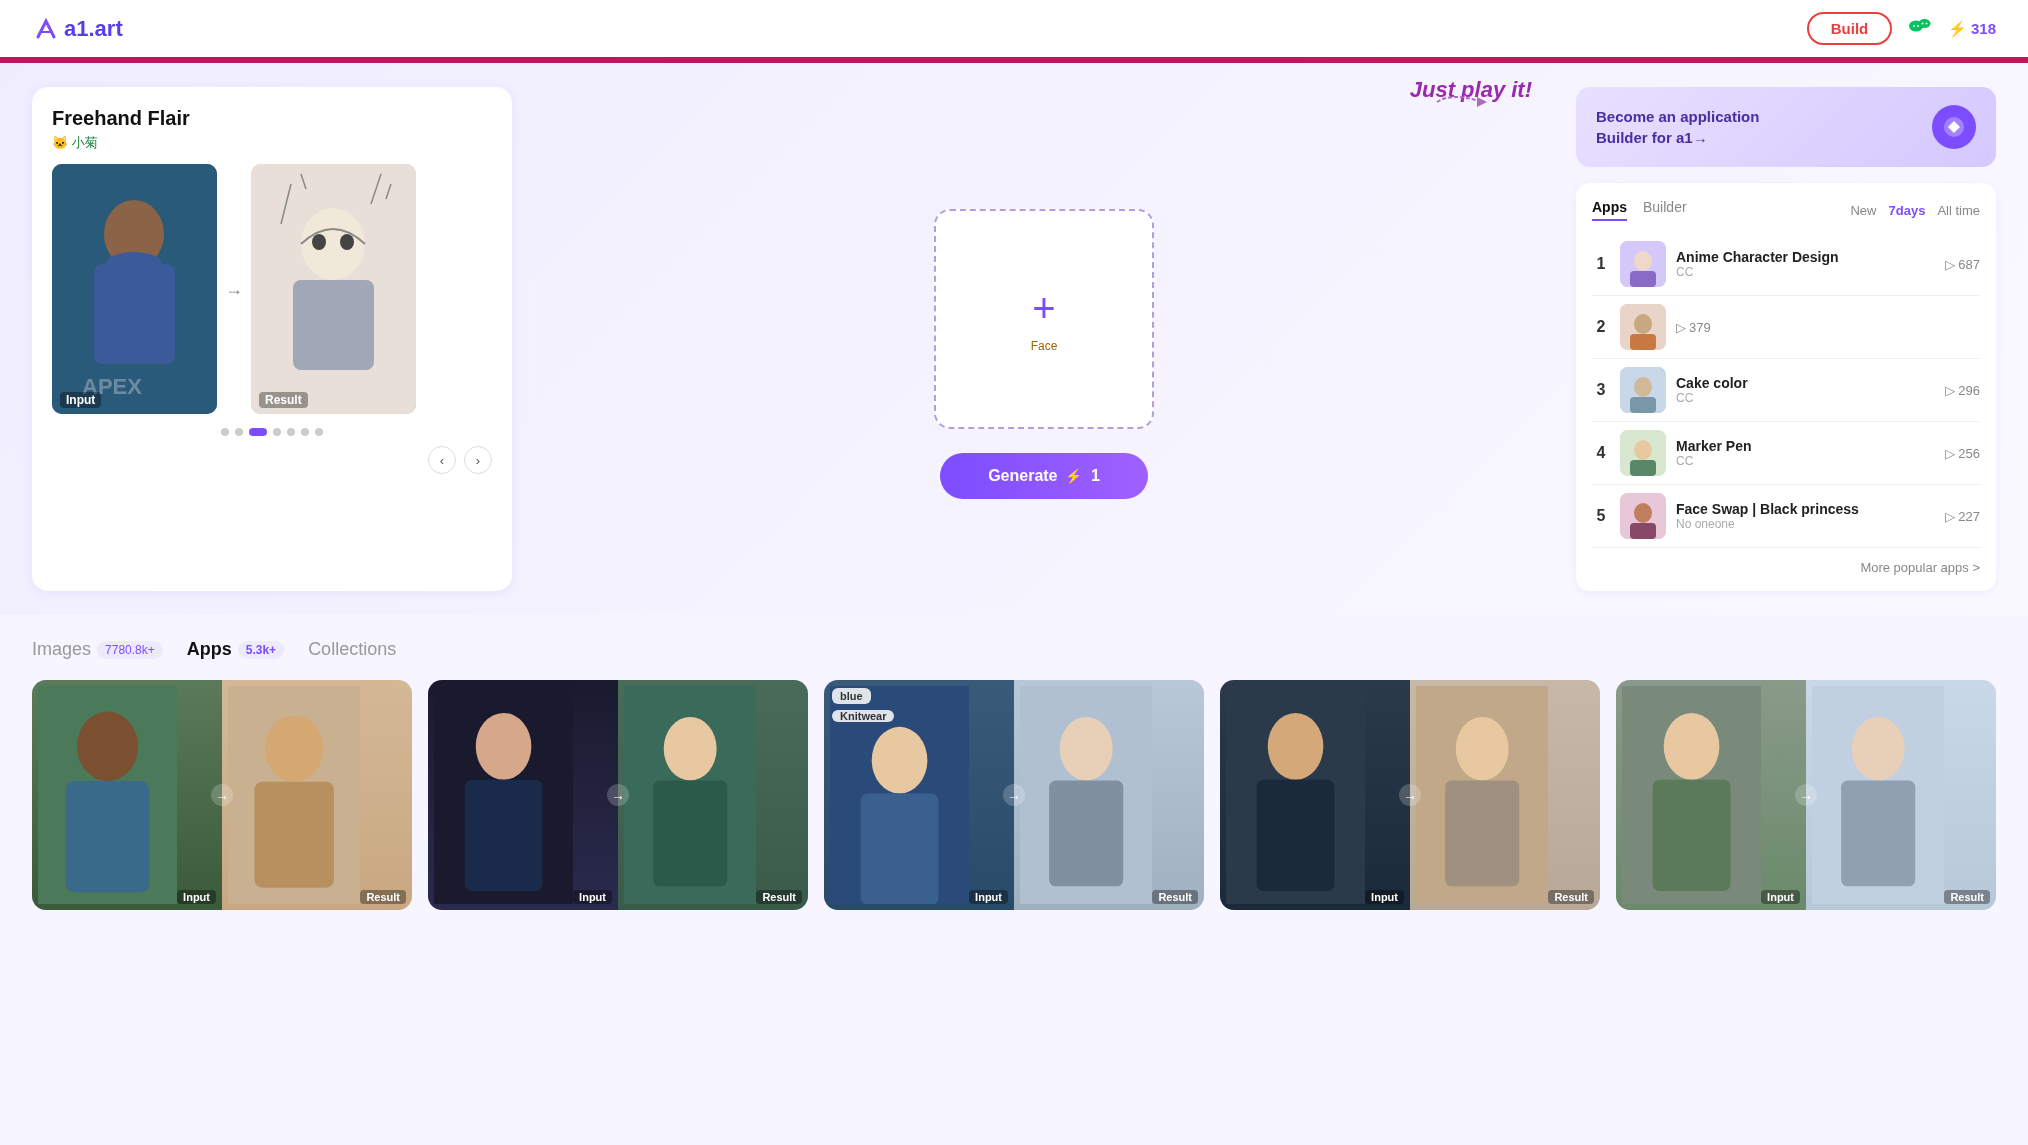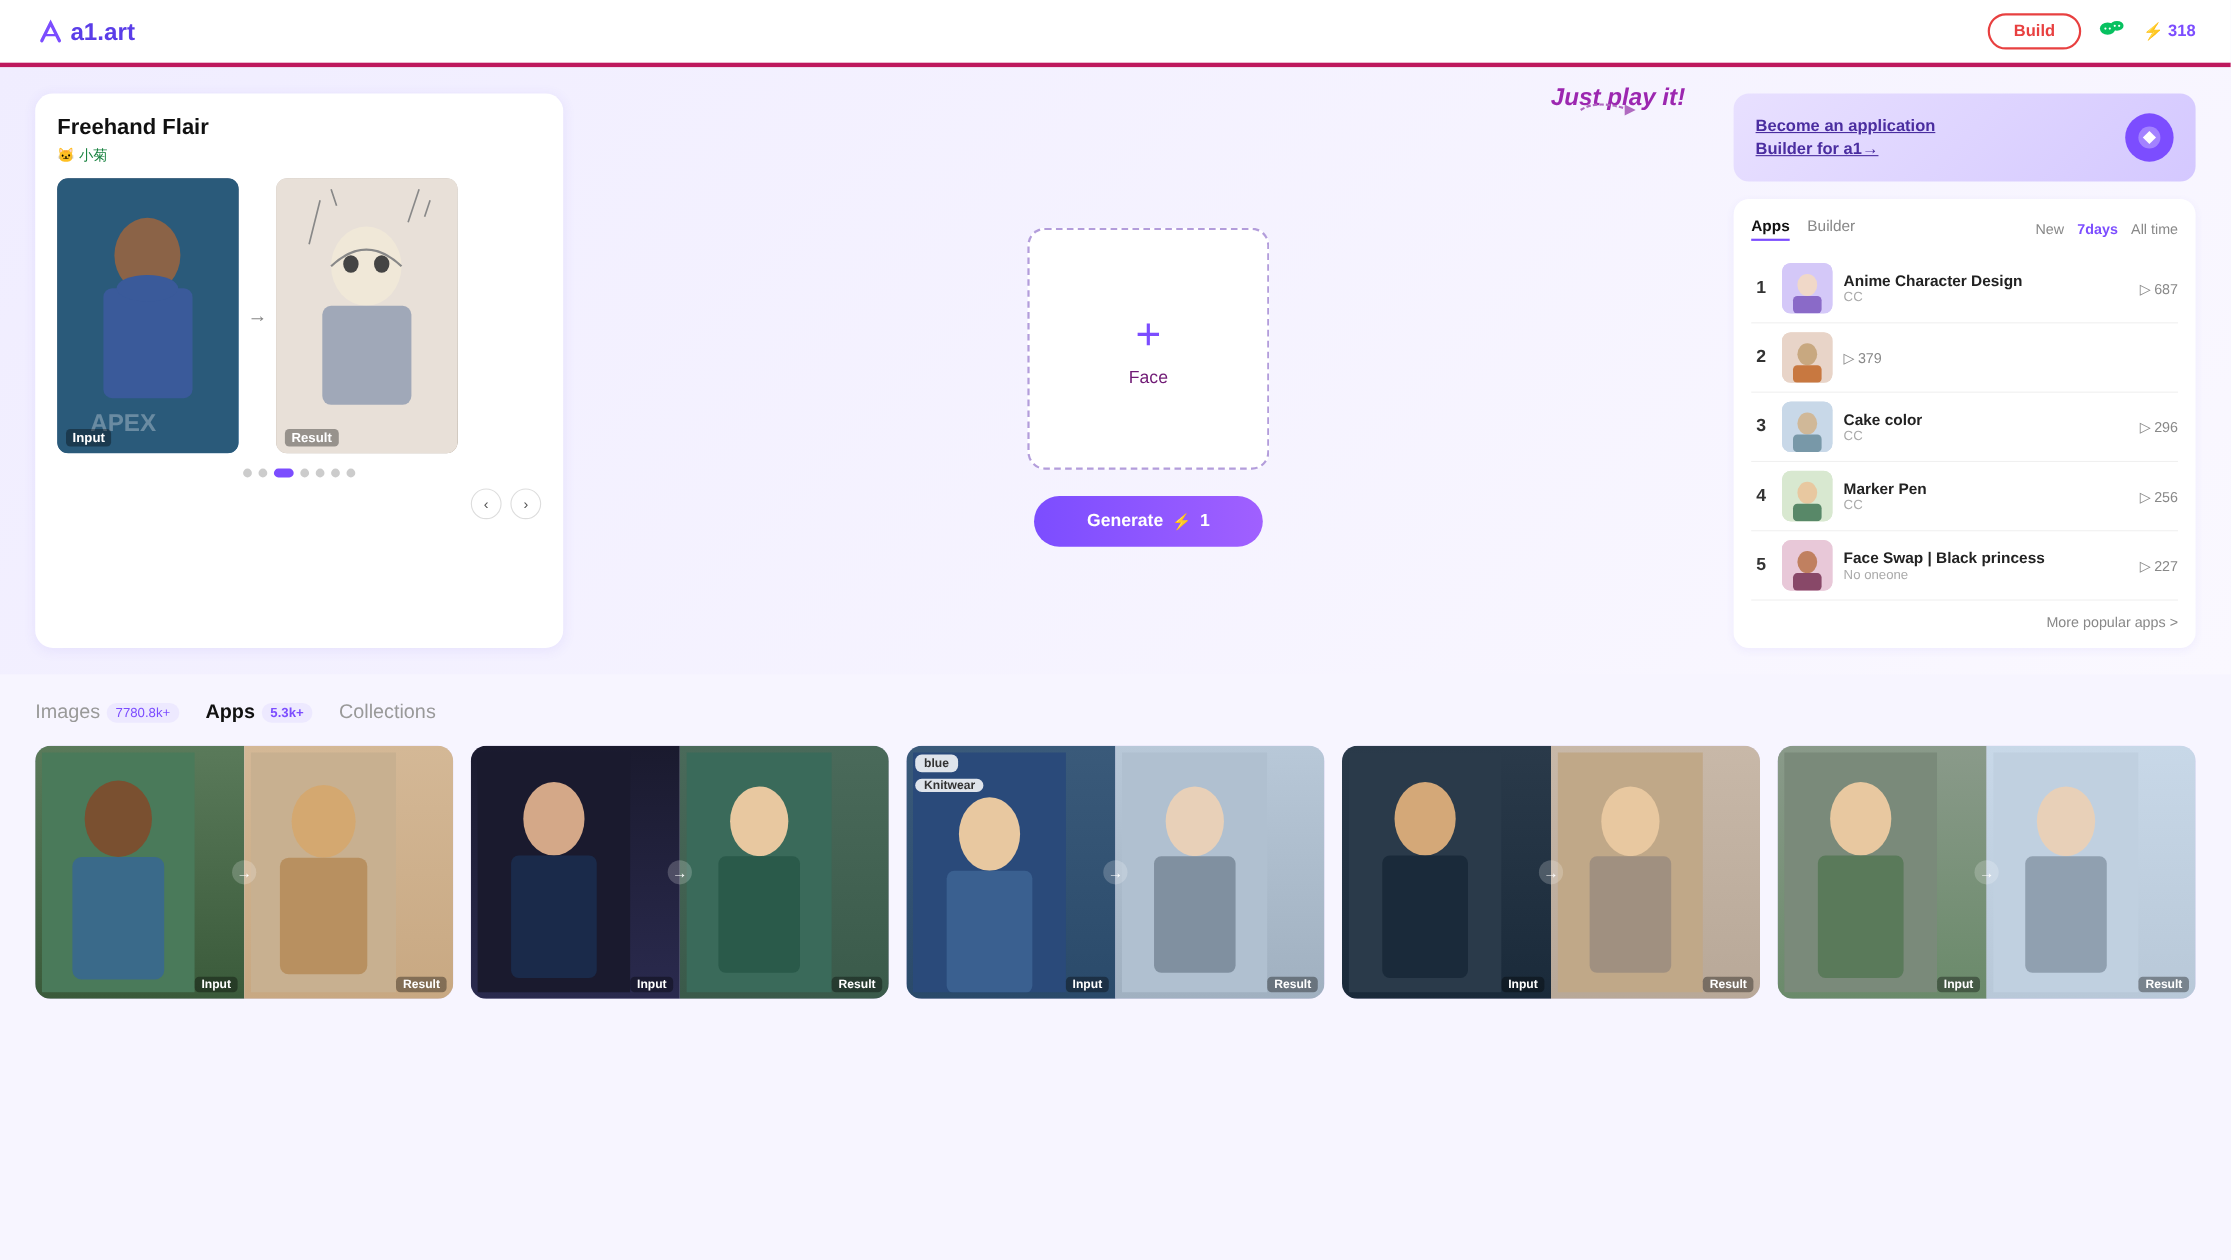--- a/index.html
+++ b/index.html
@@ -10,21 +10,21 @@
       overflow-x: hidden;
     }
 
     
     .header {
       display: flex;
       align-items: center;
       justify-content: space-between;
       padding: 12px 32px;
       background: #fff;
-      border-bottom: 4px solid #be185d;
+      border-bottom: 6px solid #be185d;
       position: relative;
       z-index: 10;
     }
     .logo {
       display: flex;
       align-items: center;
       gap: 4px;
       font-size: 22px;
       font-weight: 700;
       color: #5a3de8;
@@ -182,22 +182,22 @@
       background: #fff;
       cursor: pointer;
       margin-top: 30px;
     }
     .upload-plus {
       font-size: 40px;
       color: #7c4dff;
       margin-bottom: 8px;
     }
     .upload-label {
-      font-size: 16px;
-      color: #701a75;
+      font-size: 12px;
+      color: #a16207;
     }
     .generate-btn {
       margin-top: 24px;
       background: linear-gradient(90deg, #7c4dff, #a060ff);
       color: #fff;
       border: none;
       border-radius: 24px;
       padding: 14px 48px;
       font-size: 16px;
       font-weight: 700;
@@ -220,21 +220,20 @@
       margin-bottom: 16px;
       display: flex;
       align-items: center;
       justify-content: space-between;
     }
     .become-text {
       font-size: 15px;
       font-weight: 700;
       color: #4a2da0;
       line-height: 1.4;
-      text-decoration: underline;
     }
     .become-icon {
       width: 44px; height: 44px;
       background: #7c4dff;
       border-radius: 50%;
       display: flex; align-items: center; justify-content: center;
       color: #fff;
       font-size: 20px;
     }
     .popular-panel {

